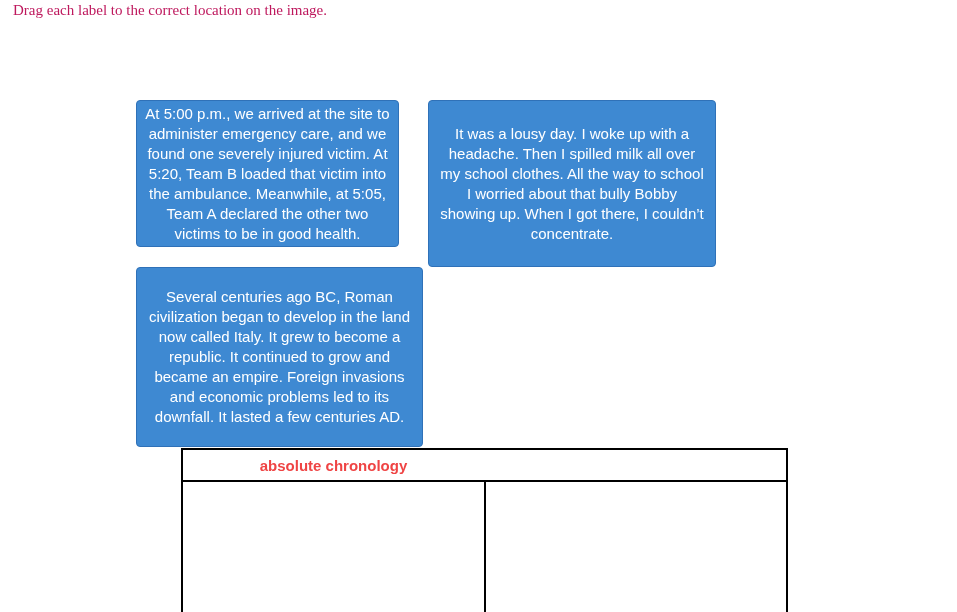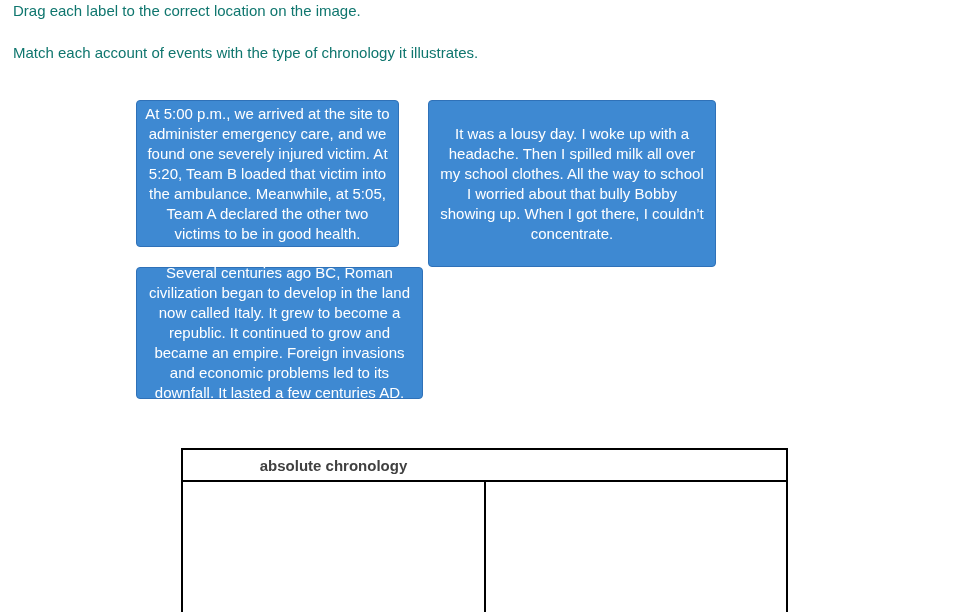--- a/index.html
+++ b/index.html
@@ -9,21 +9,22 @@
     width: 957px;
     height: 612px;
     overflow: hidden;
     background: #ffffff;
     font-family: "Liberation Sans", sans-serif;
   }
   .instruction {
     position: absolute;
     left: 13px;
     font-size: 15px;
-    color: #0f766e;
+    color: #be185d;
+    font-family: Liberation Serif, serif;
   }
   .instruction.line1 { top: 2px; }
   .instruction.line2 { top: 44px; }
 
   .drag-label {
     position: absolute;
     background: #3e89d2;
     border: 1px solid #2f71b8;
     border-radius: 4px;
     color: #ffffff;
@@ -32,21 +33,21 @@
     text-align: center;
     white-space: pre-line;
     display: flex;
     align-items: center;
     justify-content: center;
     padding: 2px 2px;
     cursor: move;
   }
   .label-1 { left: 136px; top: 100px; width: 263px; height: 147px; }
   .label-2 { left: 428px; top: 100px; width: 288px; height: 167px; }
-  .label-3 { left: 136px; top: 267px; width: 287px; height: 132px; }
+  .label-3 { left: 136px; top: 267px; width: 287px; height: 180px; }
   .label-4 { left: 452px; top: 267px; width: 256px; height: 108px; }
 
   .chronology-table {
     position: absolute;
     left: 181px;
     top: 448px;
     width: 607px;
     height: 300px; 
     border-top: 2px solid #000000;
     border-left: 2px solid #000000;
@@ -65,31 +66,30 @@
     flex: 1;
   }
   .col-left  { width: 301px; }
   .col-right { flex: 1; border-left: 2px solid #000000; }
   .header-cell {
     display: flex;
     align-items: center;
     justify-content: center;
     font-size: 15px;
     font-weight: bold;
-    color: #404040;
+    color: #ef4444;
   }
 </style>
 </head>
 <body>
 
 <div class="page">
 
   <p class="instruction line1">Drag each label to the correct location on the image.</p>
 
-  <p class="instruction line2">Match each account of events with the type of chronology it illustrates.</p>
 
   <div class="drag-label label-1" draggable="true">At 5:00 p.m., we arrived at the site to
 administer emergency care, and we
 found one severely injured victim. At
 5:20, Team B loaded that victim into
 the ambulance. Meanwhile, at 5:05,
 Team A declared the other two
 victims to be in good health.</div>
 
   <div class="drag-label label-2" draggable="true">It was a lousy day. I woke up with a

